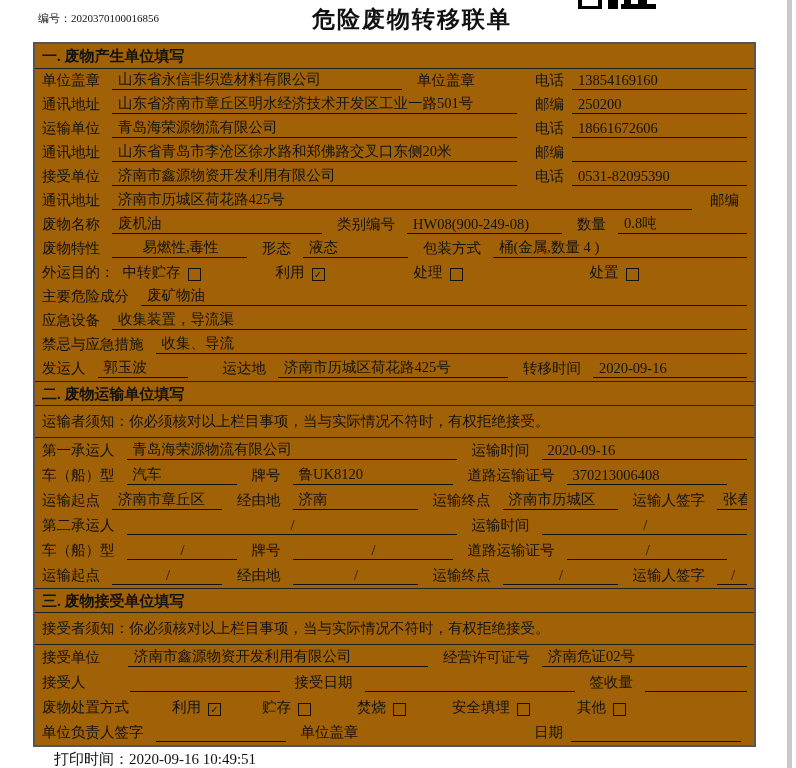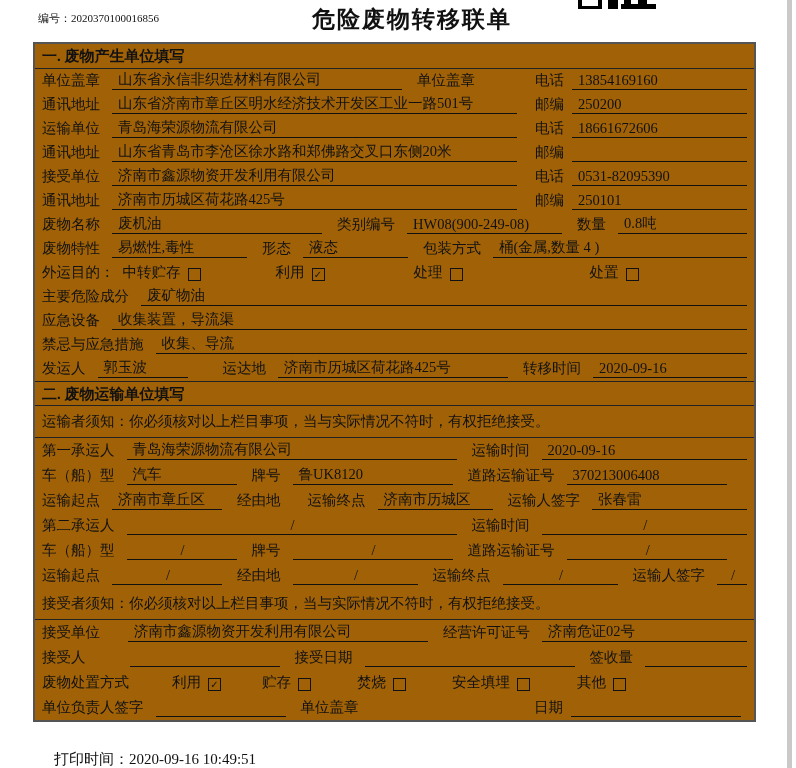--- a/index.html
+++ b/index.html
@@ -20,21 +20,21 @@
   .row{display:flex;align-items:flex-end;height:24px;padding:0 7px 3px 7px;box-sizing:border-box;overflow:hidden;}
   .h25{height:25px;}
   .notice{height:32px;display:flex;align-items:center;padding:0 7px;border-bottom:1.5px solid #222;box-sizing:border-box;}
   .lbl{white-space:nowrap;margin-right:12px;}
   .lbl.tight{margin-right:8px;}
   .u{border-bottom:1px solid #111;padding:0 4px 0 6px;white-space:nowrap;overflow:hidden;box-sizing:border-box;}
   .grow{flex:1;}
   .c{text-align:center;}
   .mla{margin-left:auto;}
   .w90{width:90px;}.w110{width:110px;}.w115{width:115px;}.w125{width:125px;}.w130{width:130px;}
-  .w135{width:135px;}.w105{width:105px;}.w150{width:150px;}.w155{width:155px;}.w160{width:160px;}
+  .w135{width:135px;text-align:center;}.w105{width:105px;}.w150{width:150px;}.w155{width:155px;}.w160{width:160px;}
   .w170{width:170px;}.w175{width:175px;}.w210{width:210px;}.w230{width:230px;}.w290{width:290px;}
   .w300{width:300px;}.w330{width:330px;}
   .cb{display:inline-flex;width:13px;height:13px;border:1.5px solid #111;align-items:center;justify-content:center;
       font:700 10px "DejaVu Sans",sans-serif;margin-left:7px;margin-bottom:1px;box-sizing:border-box;flex:none;}
   .m15{margin-left:15px;}.m35{margin-left:35px;}.m41{margin-left:41px;}.m46{margin-left:46px;}
   .m47{margin-left:47px;}.m75{margin-left:75px;}.m89{margin-left:89px;}.m127{margin-left:127px;}
   .opt{white-space:nowrap;margin-right:0;}
   .footer{position:absolute;top:750px;left:54px;font-size:15px;white-space:nowrap;}
 </style>
 </head>
@@ -88,21 +88,20 @@
     <span class="lbl">接受单位</span>
     <span class="u grow" style="margin-right:18px">济南市鑫源物资开发利用有限公司</span>
     <span class="lbl tight">电话</span>
     <span class="u w175">0531-82095390</span>
   </div>
 
   <div class="row">
     <span class="lbl">通讯地址</span>
     <span class="u grow" style="margin-right:18px">济南市历城区荷花路425号</span>
     <span class="lbl tight">邮编</span>
-    <span class="u w175">250101</span>
   </div>
 
   <div class="row">
     <span class="lbl">废物名称</span>
     <span class="u w210">废机油</span>
     <span class="lbl m15">类别编号</span>
     <span class="u w155">HW08(900-249-08)</span>
     <span class="lbl m15">数量</span>
     <span class="u grow">0.8吨</span>
   </div>
@@ -168,20 +167,21 @@
     <span class="lbl m15">牌号</span>
     <span class="u w160">鲁UK8120</span>
     <span class="lbl m15">道路运输证号</span>
     <span class="u grow" style="margin-right:20px">370213006408</span>
   </div>
 
   <div class="row h25">
     <span class="lbl">运输起点</span>
     <span class="u w110">济南市章丘区</span>
     <span class="lbl m15">经由地</span>
+    <span class="u w125">济南</span>
     <span class="lbl m15">运输终点</span>
     <span class="u w115">济南市历城区</span>
     <span class="lbl m15">运输人签字</span>
     <span class="u grow">张春雷</span>
   </div>
 
   <div class="row h25">
     <span class="lbl">第二承运人</span>
     <span class="u w330 c">/</span>
     <span class="lbl m15">运输时间</span>
@@ -201,20 +201,21 @@
     <span class="lbl">运输起点</span>
     <span class="u w110 c">/</span>
     <span class="lbl m15">经由地</span>
     <span class="u w125 c">/</span>
     <span class="lbl m15">运输终点</span>
     <span class="u w115 c">/</span>
     <span class="lbl m15">运输人签字</span>
     <span class="u grow c">/</span>
   </div>
 
+  <div class="sec-h bt">三. 废物接受单位填写</div>
   <div class="notice">接受者须知：你必须核对以上栏目事项，当与实际情况不符时，有权拒绝接受。</div>
 
   <div class="row h25">
     <span class="lbl" style="margin-right:28px">接受单位</span>
     <span class="u w300">济南市鑫源物资开发利用有限公司</span>
     <span class="lbl m15">经营许可证号</span>
     <span class="u grow">济南危证02号</span>
   </div>
 
   <div class="row h25">

